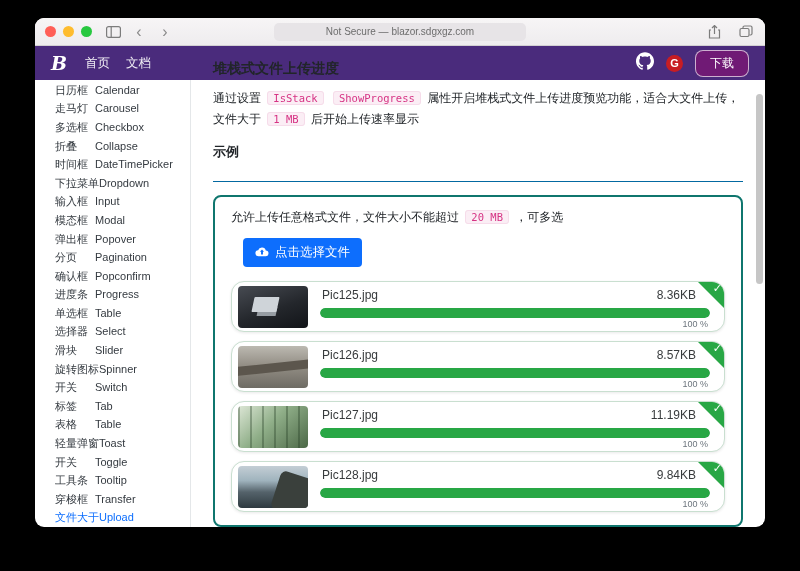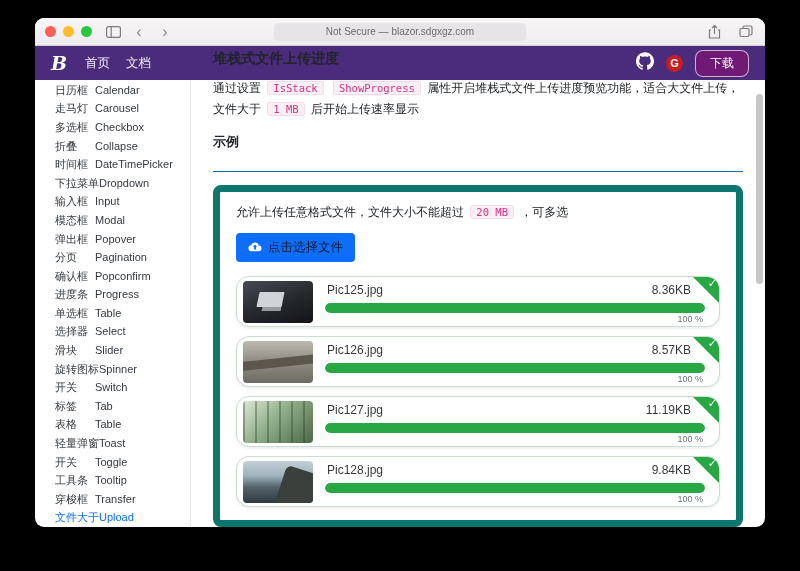--- a/index.html
+++ b/index.html
@@ -50,25 +50,25 @@
 
   .main { flex:1; padding:10px 22px 0; overflow:hidden; }
   .page-title { font-size:14px; font-weight:700; color:#212529; margin:2px 0 10px; }
   .intro { font-size:12px; color:#212529; line-height:1.8; }
   .code-badge { font-family:"DejaVu Sans Mono","Liberation Mono",monospace; font-size:10.5px;
                 color:#d63384; background:#fbeef5; border:1px solid #f6dcea; border-radius:3px;
                 padding:0 5px; margin:0 3px; white-space:nowrap; }
   .section-title { font-size:13px; font-weight:700; color:#212529; margin-top:12px;
                    padding-bottom:20px; border-bottom:1px solid #0369a1; }
 
-  .demo-card { margin-top:13px; border:7px solid #0f766e; border-radius:8px; background:#fff; }
+  .demo-card { margin-top:13px; border:2px solid #0f766e; border-radius:8px; background:#fff; }
   .card-body { padding:12px 16px 4px; }
   .hint { font-size:12px; color:#212529; margin-bottom:12px; }
   .upload-btn { display:inline-flex; align-items:center; gap:6px; background:#0d6efd; border:none;
-                color:#0f172a; font-size:12.5px; padding:6px 12px; border-radius:4px; cursor:pointer; }
+                color:#ffffff; font-size:12.5px; padding:6px 12px; border-radius:4px; cursor:pointer;margin-left:12px; }
 
   .files { margin-top:14px; }
   .file-item { position:relative; display:flex; align-items:flex-start; background:#fff;
                border:1px solid #c9dfd0; border-radius:13px; padding:4px 10px 2px 6px;
                margin-bottom:9px; box-shadow:0 1px 3px rgba(0,0,0,.09); overflow:hidden; }
   .thumb { width:70px; height:42px; border-radius:4px; flex:none; position:relative; overflow:hidden; }
   .thumb-1 { background:linear-gradient(160deg,#474b52 0%,#24272c 55%,#121418 100%); }
   .thumb-1::after { content:""; position:absolute; left:15px; top:11px; width:25px; height:15px;
                     background:#cfd4d9; transform:skewX(-12deg); border-radius:1px;
                     box-shadow:3px 7px 0 -3px #969ca2; }

